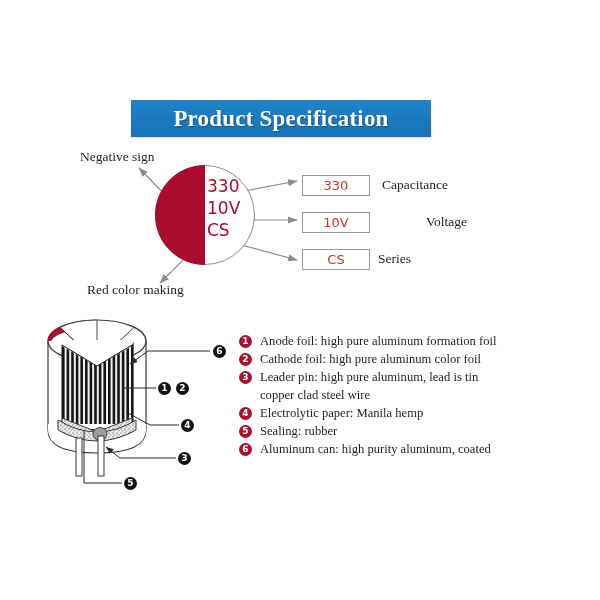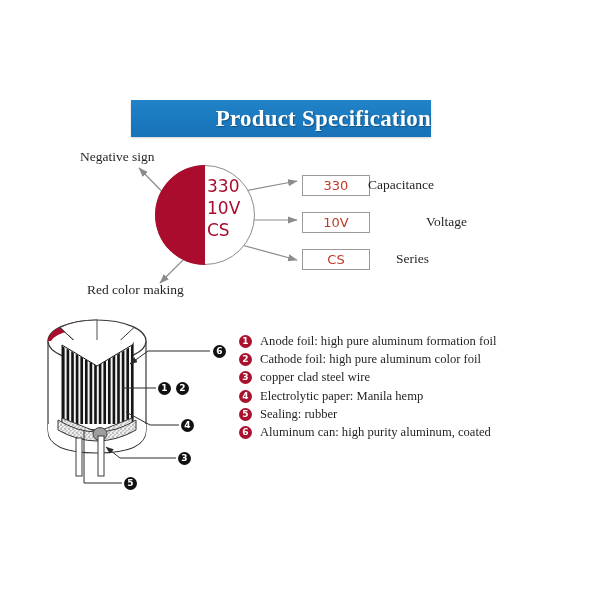--- a/index.html
+++ b/index.html
@@ -28,21 +28,21 @@
     left: 131px; top: 100px;
     width: 300px; height: 37px;
     background: linear-gradient(180deg, #2283c8 0%, #1a79bf 55%, #1872b8 100%);
     box-shadow: 0 1px 2px rgba(0,0,0,0.18);
   }
   .banner-text {
     position: absolute;
     left: 0; top: 0;
     width: 300px; height: 37px;
     line-height: 37px;
-    text-align: right;
+    text-align: center;
     color: #ffffff;
     font-family: "Liberation Serif", "DejaVu Serif", serif;
     font-weight: bold;
     font-size: 23px;
     letter-spacing: 0.2px;
     text-shadow: 1px 1px 1px rgba(0,0,0,0.30);
     white-space: nowrap;
   }
 
   
@@ -104,25 +104,25 @@
     color: #c0392b;
   }
   .vname {
     position: absolute;
     font-family: "Liberation Serif", "DejaVu Serif", serif;
     font-size: 13.5px;
     color: #231f20;
     white-space: nowrap;
   }
   .row1 .vbox { left: 302px; top: 175px; }
-  .row1 .vname { left: 368px; top: 177px; }
+  .row1 .vname { left: 382px; top: 177px; }
   .row2 .vbox { left: 302px; top: 212px; }
   .row2 .vname { left: 382px; top: 214px; margin-left: 44px; }
   .row3 .vbox { left: 302px; top: 249px; }
-  .row3 .vname { left: 396px; top: 251px; }
+  .row3 .vname { left: 378px; top: 251px; }
 
   
   .svg-layer {
     position: absolute;
     left: 0; top: 0;
     width: 600px; height: 600px;
     pointer-events: none;
   }
 
   
@@ -327,20 +327,21 @@
     <div class="legend-item">
       <span class="legend-badge">1</span>
       <span class="legend-text">Anode foil: high pure aluminum formation foil</span>
     </div>
     <div class="legend-item">
       <span class="legend-badge">2</span>
       <span class="legend-text">Cathode foil: high pure aluminum color foil</span>
     </div>
     <div class="legend-item">
       <span class="legend-badge">3</span>
+      <span class="legend-text">Leader pin: high pure aluminum, lead is tin</span>
       <span class="legend-text2">copper clad steel wire</span>
     </div>
     <div class="legend-item">
       <span class="legend-badge">4</span>
       <span class="legend-text">Electrolytic paper: Manila hemp</span>
     </div>
     <div class="legend-item">
       <span class="legend-badge">5</span>
       <span class="legend-text">Sealing: rubber</span>
     </div>

